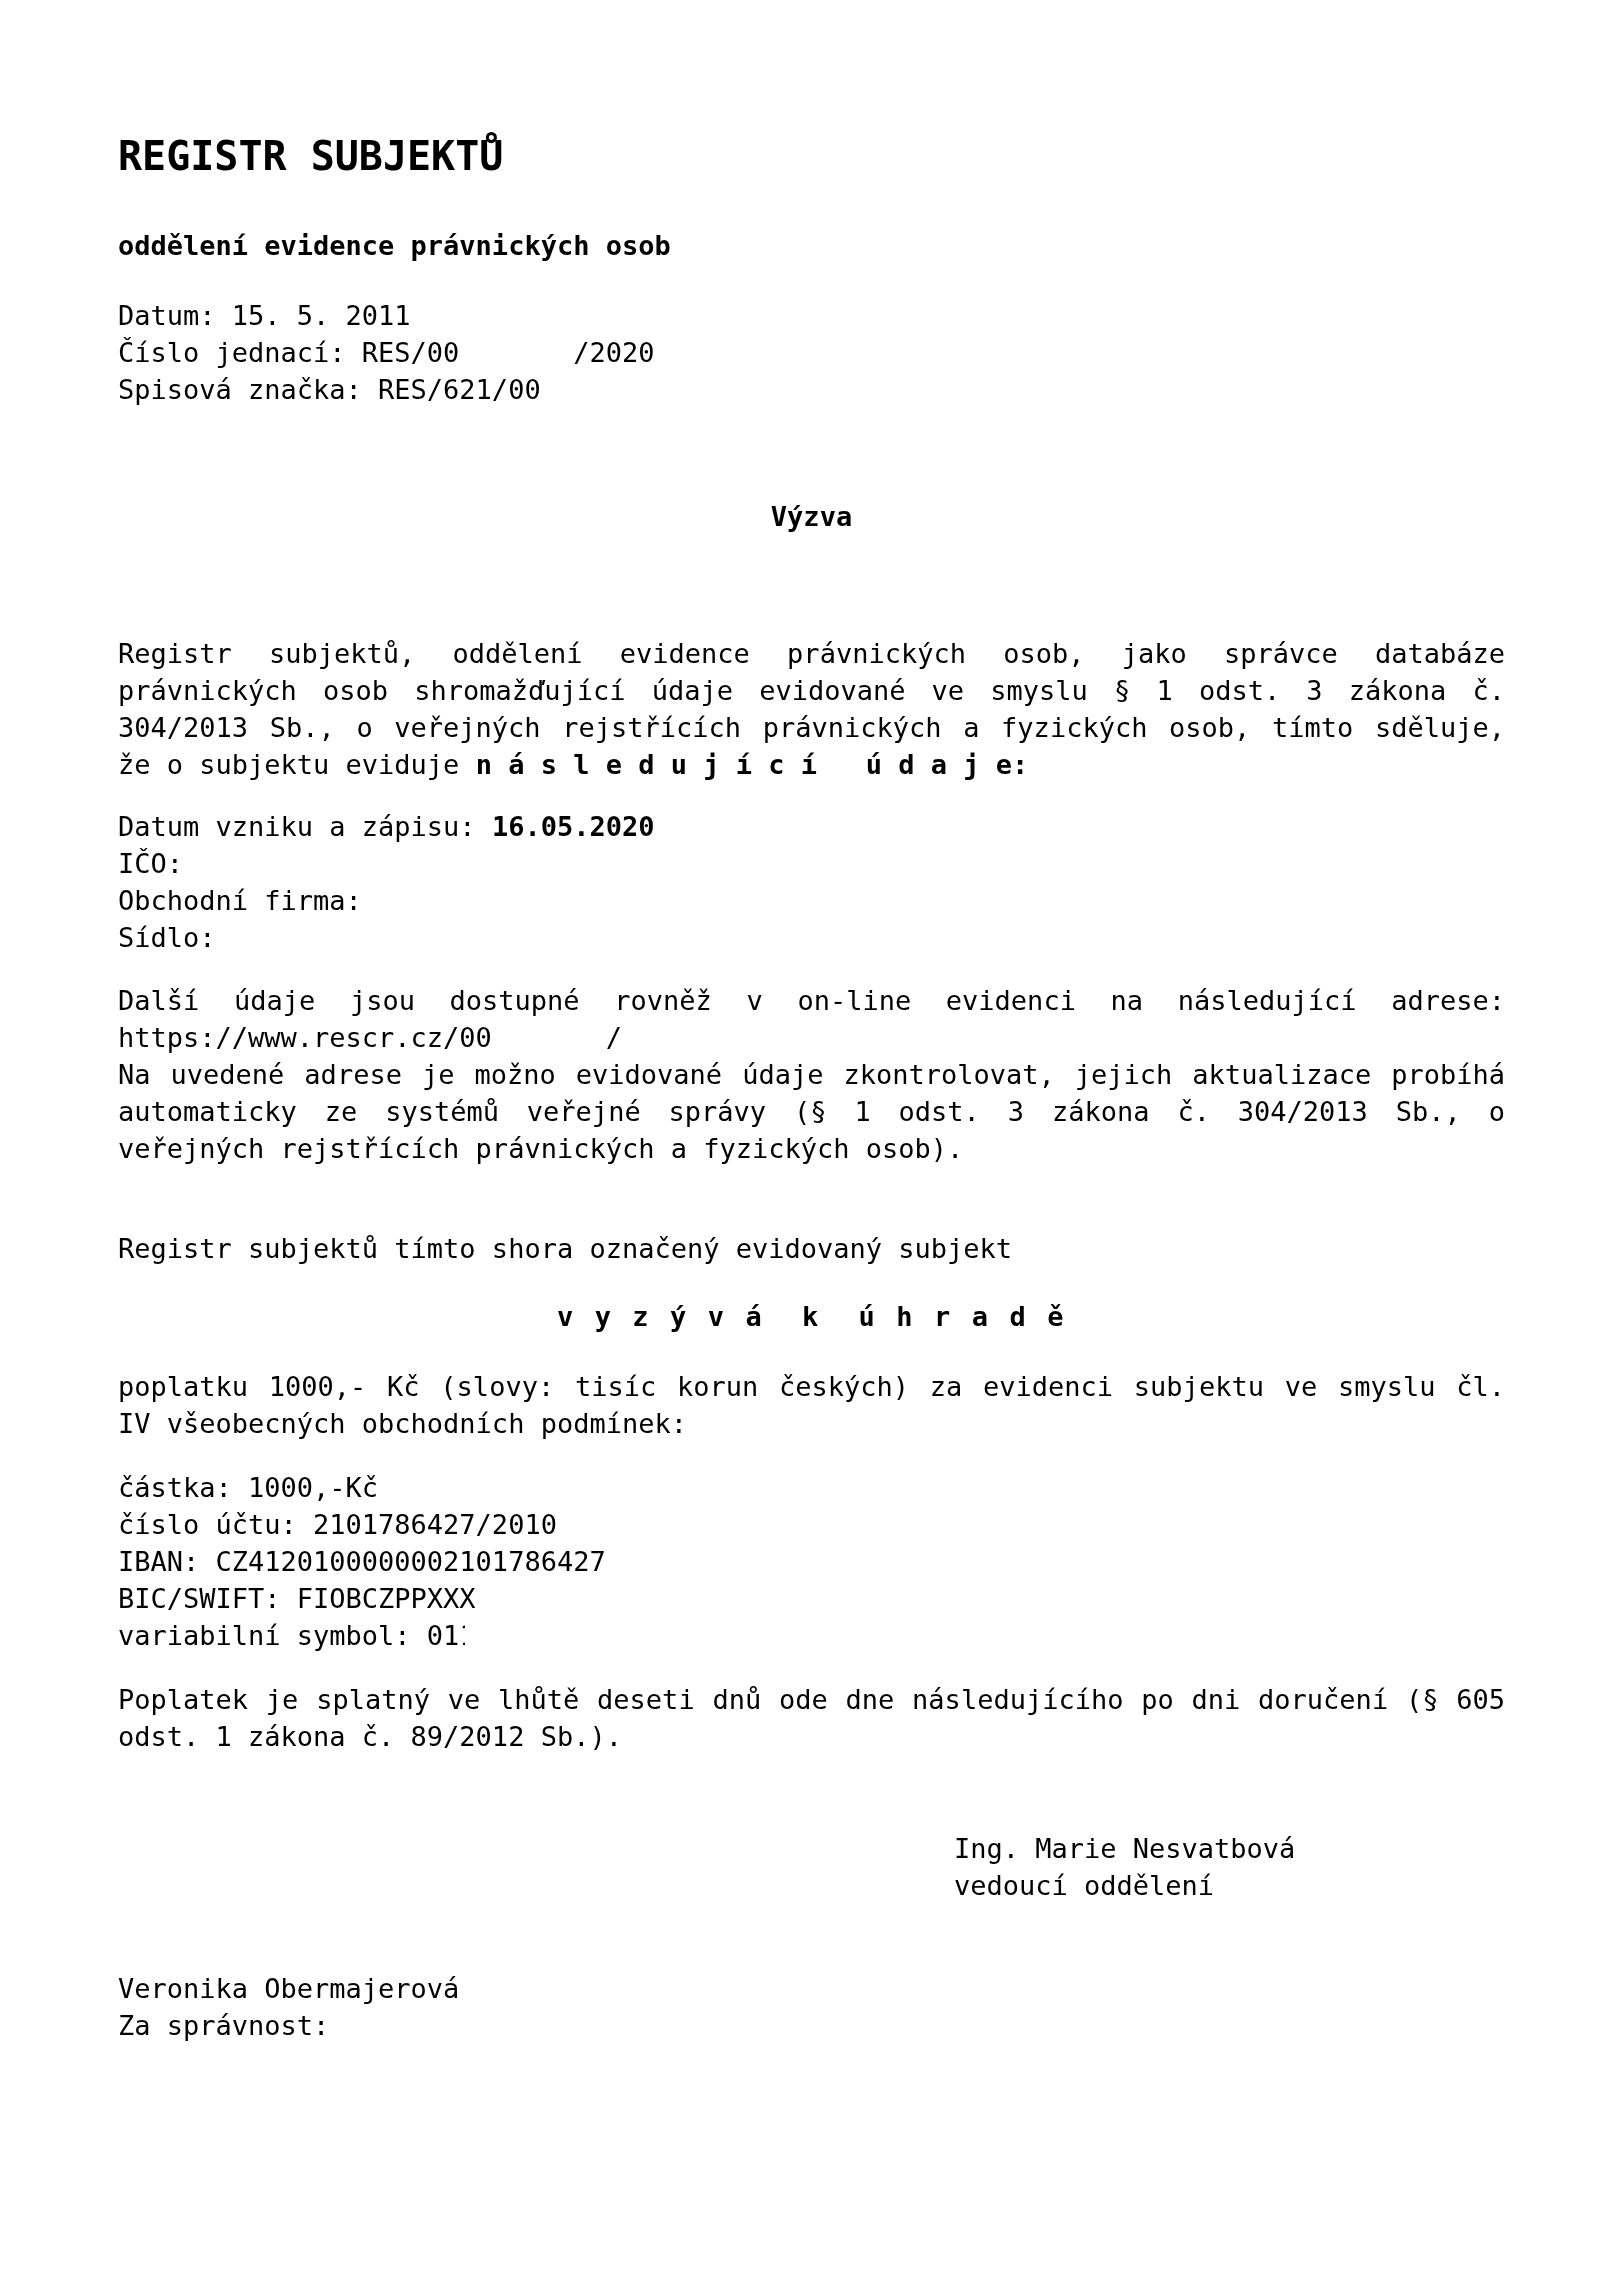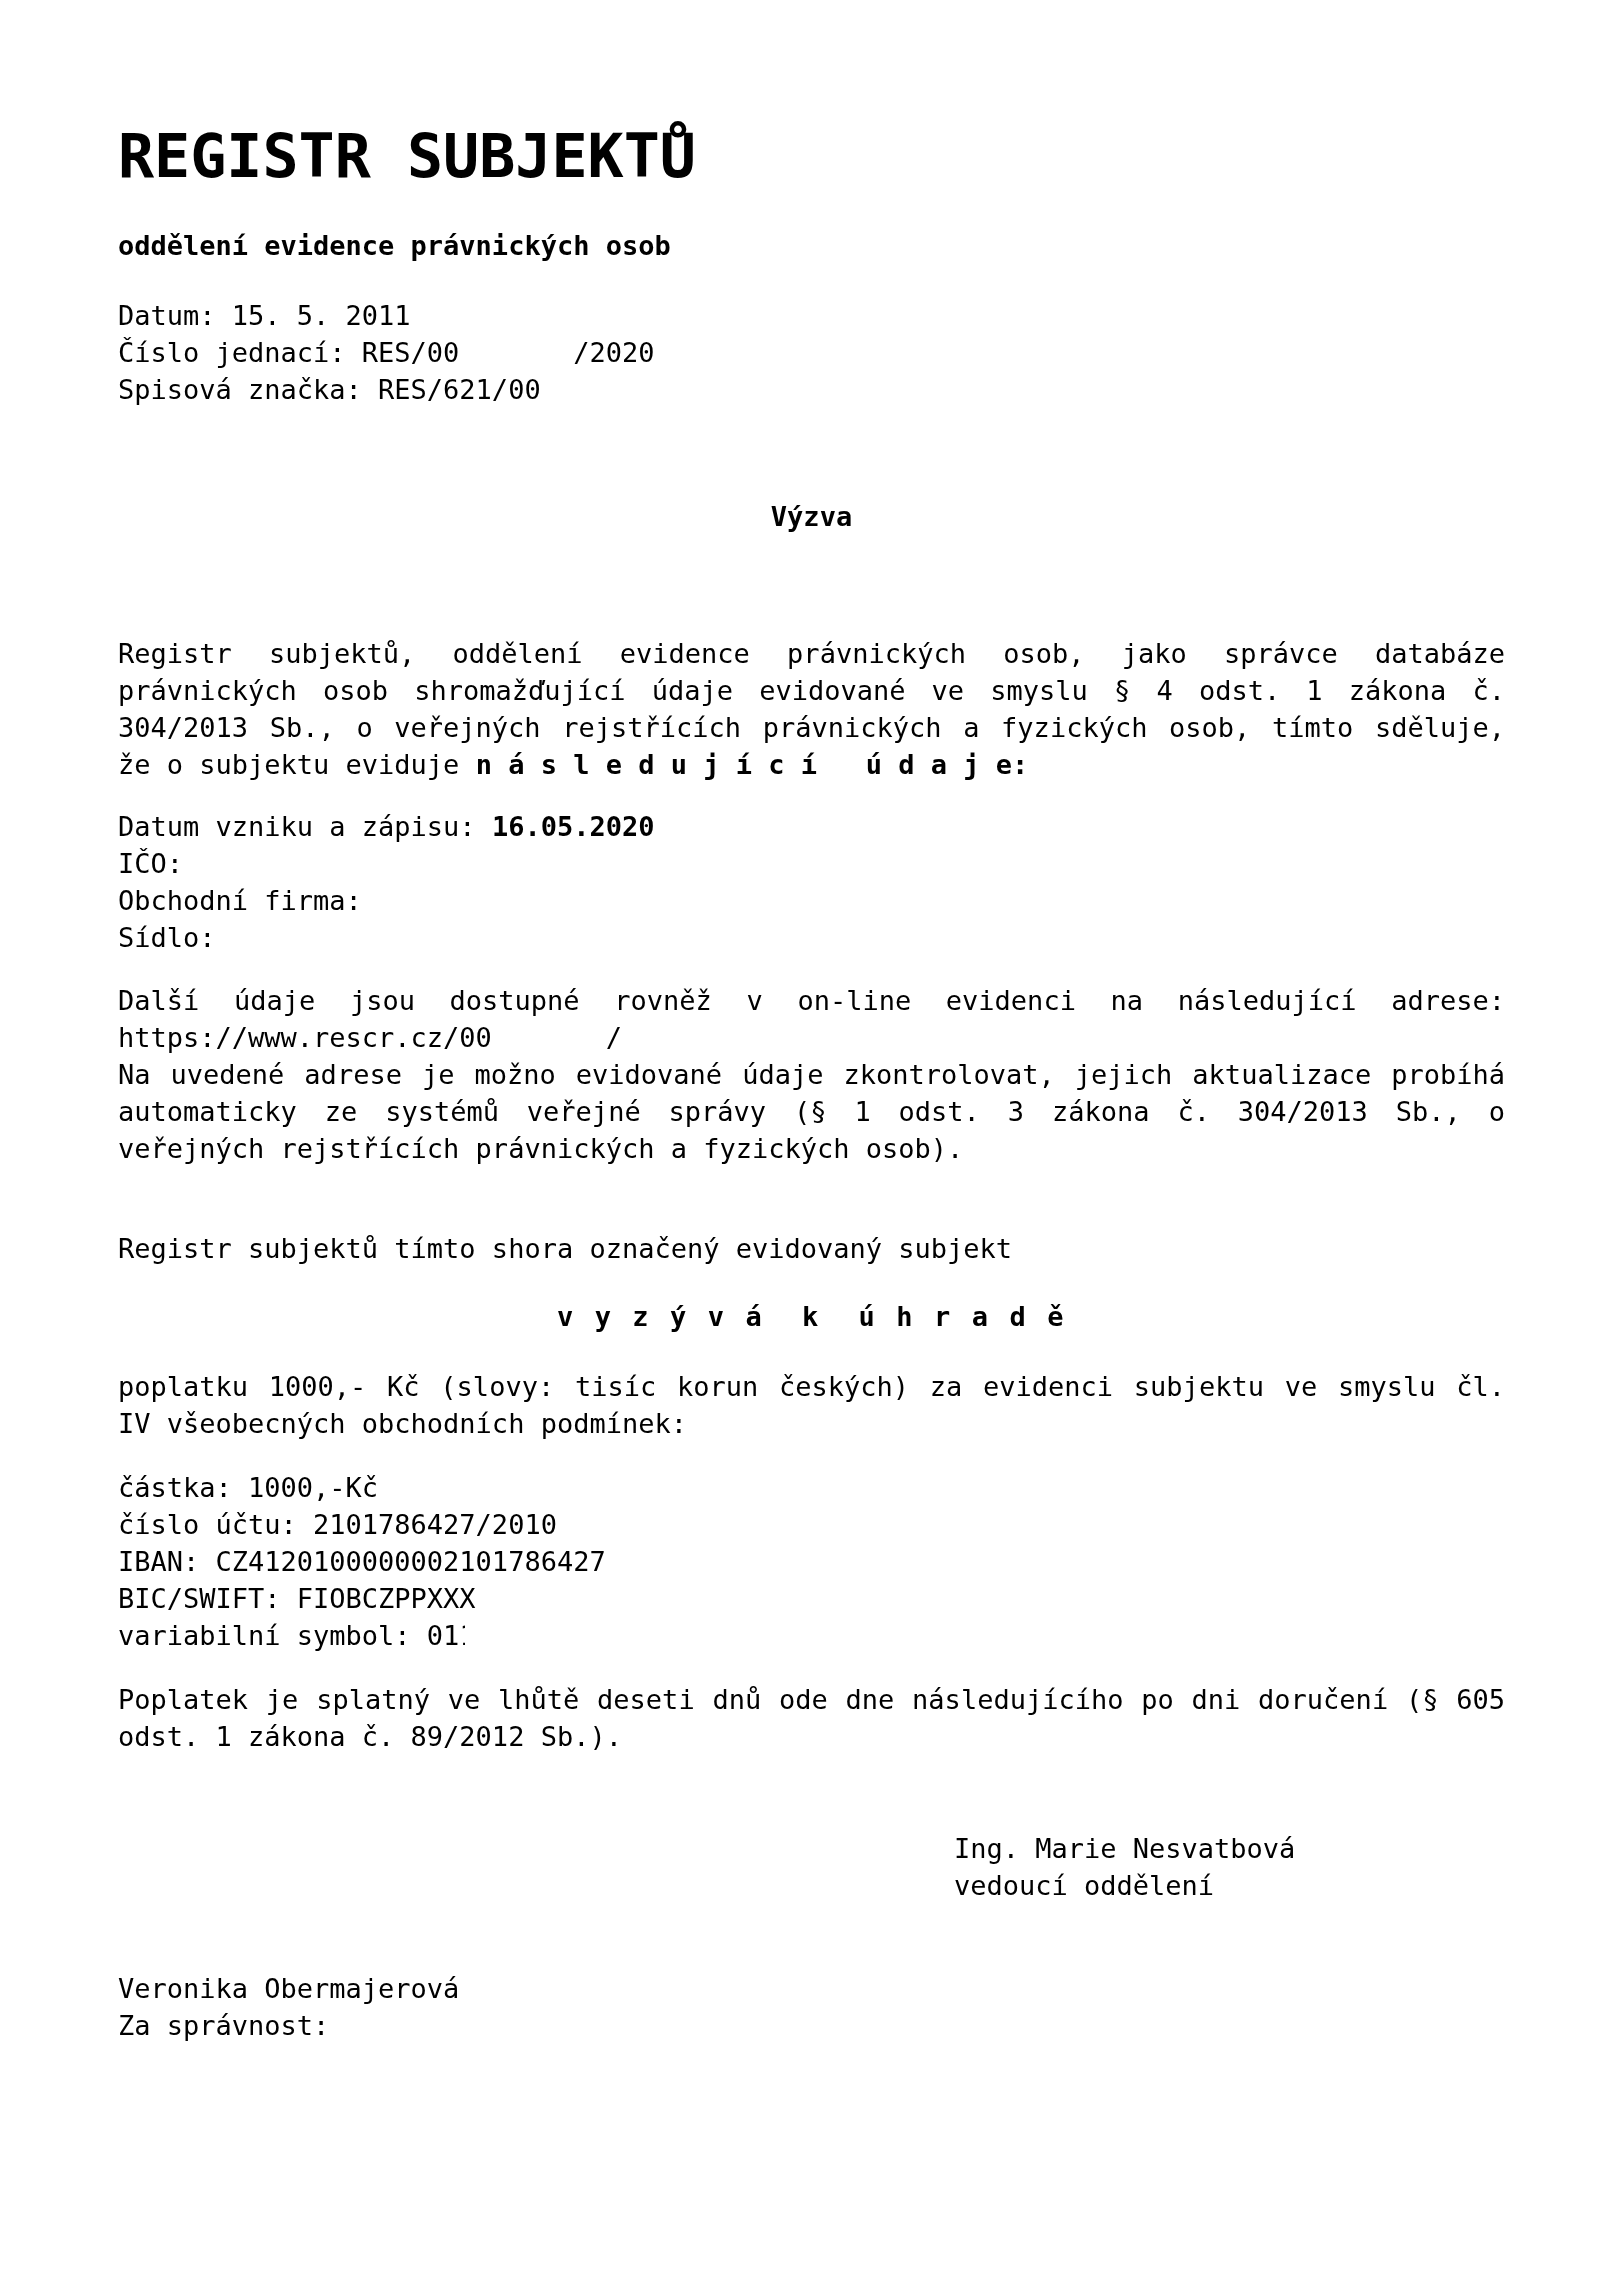--- a/index.html
+++ b/index.html
@@ -22,21 +22,21 @@
     padding-left: 118px;
     background: #ffffff;
   }
   .content {
     width: 1387px;
     font-size: 27px;
     line-height: 37px;
   }
   .doc-title {
     margin: 0;
-    font-size: 60px;
+    font-size: 40px;
     line-height: 56px;
     font-weight: bold;
     letter-spacing: 0;
   }
   .doc-subtitle {
     margin-top: 43px;
     font-weight: bold;
   }
   .ref-block   { margin-top: 33px; }
   .heading     { margin-top: 90px; text-align: center; font-weight: bold; }
@@ -92,21 +92,21 @@
     <div class="ref-block">
       <div class="pre">Datum: 15. 5. 2011</div>
       <div class="pre">Číslo jednací: RES/00       /2020</div>
       <div class="pre">Spisová značka: RES/621/00</div>
     </div>
 
     <div class="heading">Výzva</div>
 
     <div class="intro">
       <div class="line just">Registr subjektů, oddělení evidence právnických osob, jako správce databáze</div>
-      <div class="line just">právnických osob shromažďující údaje evidované ve smyslu § 4 odst. 1 zákona č.</div>
+      <div class="line just">právnických osob shromažďující údaje evidované ve smyslu § 1 odst. 3 zákona č.</div>
       <div class="line just">304/2013 Sb., o veřejných rejstřících právnických a fyzických osob, tímto sděluje,</div>
       <div class="line pre"><span>že o subjektu eviduje </span><span class="emph">n á s l e d u j í c í   ú d a j e:</span></div>
     </div>
 
     <div class="reg-data">
       <div class="pre"><span>Datum vzniku a zápisu: </span><span class="bold">16.05.2020</span></div>
       <div class="pre">IČO:</div>
       <div class="pre">Obchodní firma:</div>
       <div class="pre">Sídlo:</div>
     </div>

